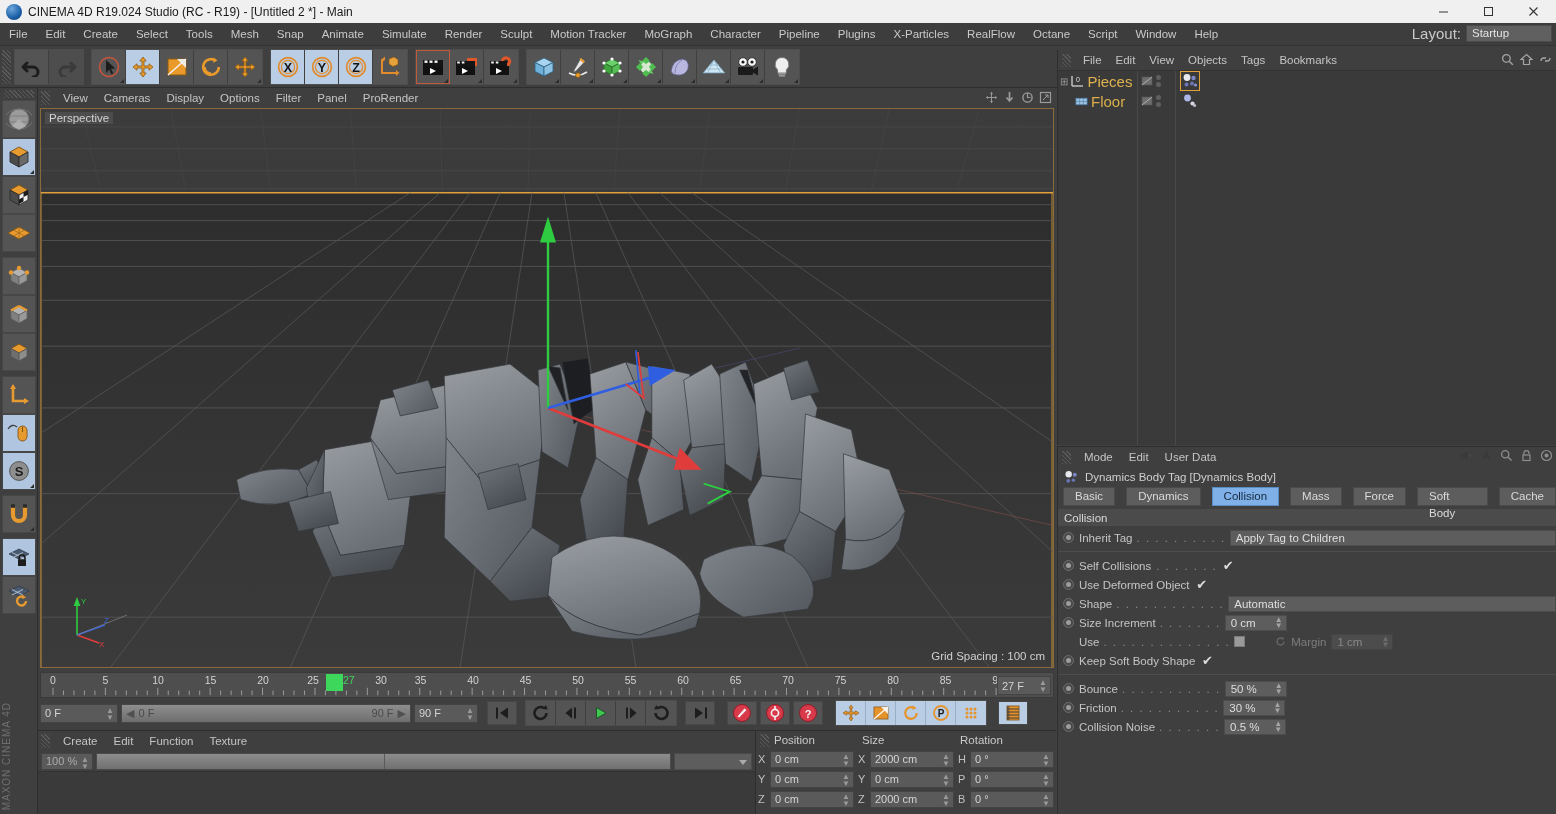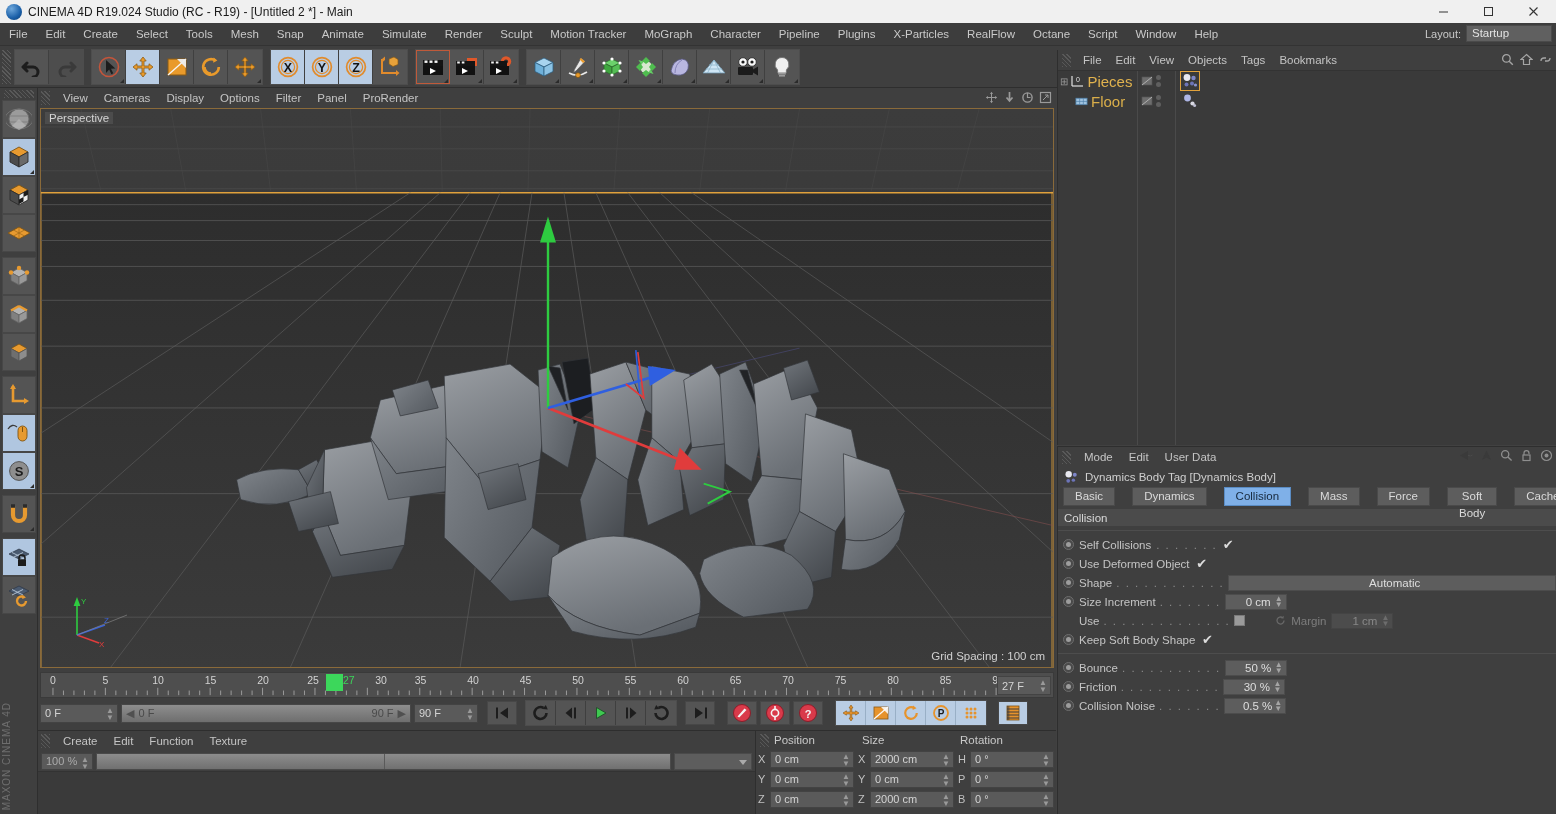--- a/index.html
+++ b/index.html
@@ -19,21 +19,21 @@
     background:radial-gradient(circle at 35% 30%, #6fa8dc 0%, #1a5fa8 60%, #0d3c70 100%);}
   .tb-title{color:#1a1a1a;font-size:12px;}
   .tb-btns{position:absolute;right:0;top:0;display:flex;height:23px;}
   .tb-btn{width:45px;height:23px;display:flex;align-items:center;justify-content:center;color:#333;font-size:12px;}
 
   
   .menubar{height:23px;background:#3d3d3d;display:flex;align-items:center;position:relative;
     border-bottom:1px solid #333;}
   .menubar .mi{padding:0 9px;line-height:23px;font-size:11.5px;color:#c9c9c9;cursor:default;}
   .layout-box{position:absolute;right:4px;top:2px;display:flex;align-items:center;gap:5px;}
-  .layout-label{font-size:11px;color:#c9c9c9;}
+  .layout-label{font-size:15px;color:#c9c9c9;}
   .layout-field{width:86px;height:17px;background:#606060;border:1px solid #4a4a4a;
     color:#e2e2e2;font-size:11.5px;padding-left:5px;line-height:15px;}
 
   
   .toolbar{height:42px;background:#3f3f3f;display:flex;align-items:center;
     border-bottom:1px solid #2e2e2e;padding-left:2px;}
   .grip{width:9px;height:34px;background:
      repeating-linear-gradient(45deg,#6a6a6a 0 1px,transparent 1px 3px);
      opacity:.65;margin-right:3px;}
   .tgroup{display:flex;align-items:center;border:1px solid #4d4d4d;background:#4a4a4a;margin-right:7px;}
@@ -143,28 +143,28 @@
   .om-col3{flex:1;}
   .om-row{height:20px;display:flex;align-items:center;position:relative;}
   .om-name{font-size:15px;color:#d9ae4a;}
   .om-name.sel{color:#e0b24e;}
   .treeicon{width:13px;height:13px;margin:0 3px;display:inline-flex;align-items:center;justify-content:center;}
   .tagcell{width:38px;height:20px;display:flex;align-items:center;gap:3px;padding-left:3px;}
   .visdot{width:5px;height:5px;border-radius:50%;background:#5f5f5f;}
 
   
   .attrmgr{position:absolute;left:1057px;top:446px;width:499px;height:368px;background:#3f3f3f;
-    border-left:1px solid #2e2e2e;border-top:1px solid #2e2e2e;text-align:center;}
+    border-left:1px solid #2e2e2e;border-top:1px solid #2e2e2e;}
   .am-menu{height:20px;display:flex;align-items:center;position:relative;}
   .am-menu .vgrip{width:9px;height:13px;margin:0 5px 0 4px;background:
      repeating-linear-gradient(45deg,#6a6a6a 0 1px,transparent 1px 3px);opacity:.6;}
   .am-menu .mi{padding:0 8px;line-height:20px;font-size:11.5px;color:#c4c4c4;}
   .am-icons{position:absolute;right:3px;top:2px;display:flex;gap:7px;align-items:center;}
   .am-title{height:20px;display:flex;align-items:center;gap:6px;padding-left:6px;font-size:11.5px;color:#cfcfcf;}
-  .am-tabs{height:19px;display:flex;padding-left:5px;gap:17px;}
+  .am-tabs{height:19px;display:flex;padding-left:5px;gap:11px;}
   .am-tab{height:19px;padding:0 11px;background:#5d5d5d;border:1px solid #4a4a4a;
     font-size:11.5px;color:#dadada;line-height:17px;}
   .am-tab.act{background:#7fb0e8;color:#17293c;border-color:#5a8cc4;}
   .am-section{height:17px;background:#4b4b4b;margin-top:3px;display:flex;align-items:center;
     padding-left:6px;font-size:11.5px;color:#d8d8d8;}
   .prow{height:19px;display:flex;align-items:center;padding-left:5px;gap:0;}
   .pdot{width:11px;height:11px;border-radius:50%;background:#4a4a4a;border:1px solid #6d6d6d;
     display:inline-block;margin-right:5px;position:relative;flex:0 0 auto;}
   .pdot::after{content:"";position:absolute;left:2px;top:2px;width:5px;height:5px;border-radius:50%;background:#9d9d9d;}
   .plabel{font-size:11.5px;color:#c4c4c4;white-space:nowrap;}
@@ -1232,20 +1232,28 @@
       <div class="am-tab">Mass</div>
       <div class="am-tab">Force</div>
       <div class="am-tab">Soft Body</div>
       <div class="am-tab">Cache</div>
     </div>
 
     <div class="am-section">Collision</div>
 
     <div style="margin-top:2px;">
 
+      <div class="prow">
+        <span class="pdot"></span>
+        <span class="plabel">Inherit Tag</span>
+        <span class="pdots" style="margin:0 4px;">. . . . . . . . . .</span>
+        <div class="pfield" style="flex:1;margin-right:0;">
+          <span>Apply Tag to Children</span>
+        </div>
+      </div>
 
 
       <div class="psep"></div>
 
       <div class="prow">
         <span class="pdot"></span>
         <span class="plabel">Self Collisions</span>
         <span class="pdots" style="margin:0 5px;">. . . . . . .</span>
         <span class="pcheck">✔</span>
       </div>

